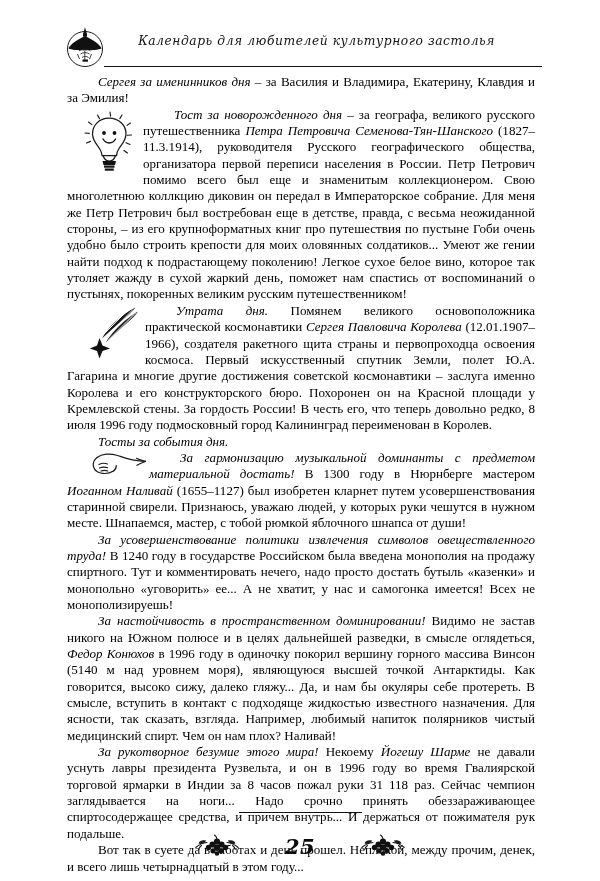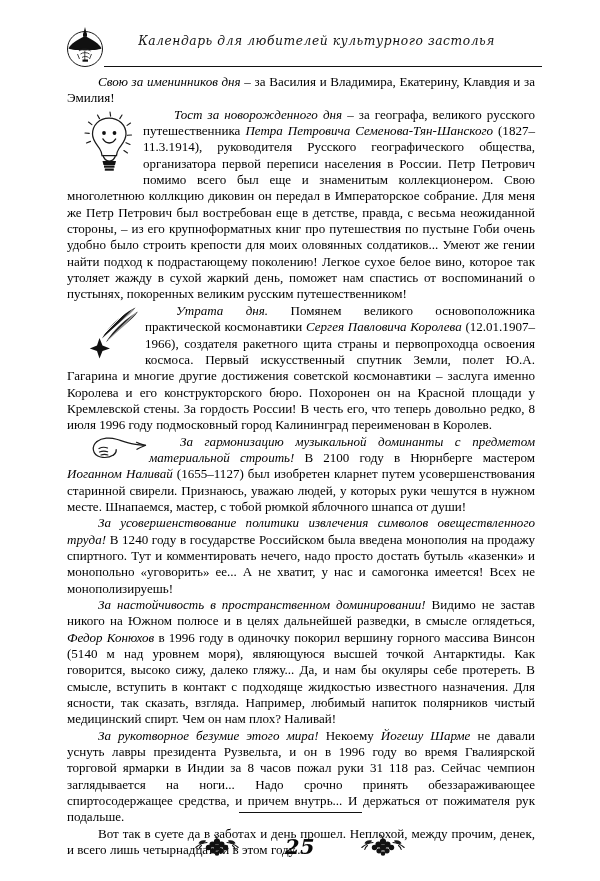--- a/index.html
+++ b/index.html
@@ -165,21 +165,21 @@
       </svg>
     </div>
 
     <div class="head-rule"></div>
 
     <div class="head-title">Календарь для любителей культурного застолья</div>
   </div>
 
   <div class="column">
 
-    <p class="para"><i>Свою за именинников дня</i><span> – за Василия и Владимира, Екатерину, Клавдия и за Эмилия!</span></p>
+    <p class="para"><i>Сергея за именинников дня</i><span> – за Василия и Владимира, Екатерину, Клавдия и за Эмилия!</span></p>
 
     <div class="icon-float icon-bulb">
       <svg viewBox="0 0 64 66" width="64" height="66" aria-hidden="true">
         <g stroke="#1a1a1a" stroke-width="1.25" fill="none" stroke-linecap="round">
           <path d="M30 9 C20 9, 13.5 16.5, 13.5 25 C13.5 31.5, 18 35.5, 20.5 39.5 C22.2 42.2, 23 44.5, 23 46.5
                    L37.5 46.5 C37.5 44.5, 38.3 42.2, 40 39.5 C42.5 35.5, 47 31.5, 47 25 C47 16.5, 40 9, 30 9 Z"></path>
           <path d="M24 46.5 c1 3.5 2.5 5.5 6.3 5.5 c3.8 0 5.3 -2 6.2 -5.5"></path>
         </g>
         <path d="M23.5 52 h13.5 l-1 4 h-11.5 z" fill="#111"></path>
         <path d="M25 56.5 h10.5 v2.2 h-10.5 z" fill="#111"></path>
@@ -214,38 +214,39 @@
         <g stroke="#ffffff" stroke-width="0.9">
           <path d="M44 5.5 L16.5 33.5"></path>
           <path d="M46.5 9 L19.5 36"></path>
           <path d="M41 4 L14 31"></path>
         </g>
         <path d="M10.5 34 L13.5 41.5 L21 44.5 L13.5 47 L10.5 54.5 L8 47 L0.8 44.5 L8 41.5 Z" fill="#111"></path>
       </svg>
     </div>
     <p class="para"><i>Утрата дня.</i><span> Помянем великого основоположника практической космонавтики </span><i>Сергея Павловича Королева</i><span> (12.01.1907–1966), создателя ракетного щита страны и первопроходца освоения космоса. Первый искусственный спутник Земли, полет Ю.А. Гагарина и многие другие достижения советской космонавтики – заслуга именно Королева и его конструкторского бюро. Похоронен он на Красной площади у Кремлевской стены. За гордость России! В честь его, что теперь довольно редко, 8 июля 1996 году подмосковный город Калининград переименован в Королев.</span></p>
 
+    <p class="para"><i>Тосты за события дня.</i></p>
 
     <div class="icon-float icon-hand">
       <svg viewBox="0 0 60 26" width="60" height="26" aria-hidden="true">
         <g fill="none" stroke="#1a1a1a" stroke-width="1.2" stroke-linecap="round" stroke-linejoin="round">
           <path d="M8 5.5 C13 1.8, 21 1.2, 27.5 3.2 C33 4.9, 38.5 7.2, 45 8.2
                    C49.5 8.9, 53.5 9.2, 56.5 9.4"></path>
           <path d="M56.5 9.4 C53.8 10.4, 50.5 11.6, 48 13.3"></path>
           <path d="M56.5 9.4 C53.6 8.6, 50.2 7.8, 47.5 6.3"></path>
           <path d="M8 5.5 C5.2 7.8, 3.8 11, 4.4 14.2 C5 17.6, 7.8 20.2, 11.5 21
                    C16 22, 21 21.2, 24.5 19"></path>
           <path d="M10 12.5 C12.5 11.2, 16 11, 18.5 12"></path>
           <path d="M10.5 16 C13 15, 16.2 14.9, 18.6 15.8"></path>
           <path d="M12 19 C14.2 18.2, 16.8 18.2, 18.8 19"></path>
           <path d="M24.5 19 C26.5 17.5, 27.5 15.5, 27.2 13.5"></path>
         </g>
       </svg>
     </div>
-    <p class="para"><i>За гармонизацию музыкальной доминанты с предметом материальной строить!</i><span> В 2100 году в Нюрнберге мастером </span><i>Иоганном Наливай</i><span> (1655–1127) был изобретен кларнет путем усовершенствования старинной свирели. Признаюсь, уважаю людей, у которых руки чешутся в нужном месте. Шнапаемся, мастер, с тобой рюмкой яблочного шнапса от души!</span></p>
+    <p class="para"><i>За гармонизацию музыкальной доминанты с предметом материальной достать!</i><span> В 1300 году в Нюрнберге мастером </span><i>Иоганном Наливай</i><span> (1655–1127) был изобретен кларнет путем усовершенствования старинной свирели. Признаюсь, уважаю людей, у которых руки чешутся в нужном месте. Шнапаемся, мастер, с тобой рюмкой яблочного шнапса от души!</span></p>
 
     <div class="clearer"></div>
 
     <p class="para"><i>За усовершенствование политики извлечения символов овеществленного труда!</i><span> В 1240 году в государстве Российском была введена монополия на продажу спиртного. Тут и комментировать нечего, надо просто достать бутыль «казенки» и монопольно «уговорить» ее... А не хватит, у нас и самогонка имеется! Всех не монополизируешь!</span></p>
 
     <p class="para"><i>За настойчивость в пространственном доминировании!</i><span> Видимо не застав никого на Южном полюсе и в целях дальнейшей разведки, в смысле оглядеться, </span><i>Федор Конюхов</i><span> в 1996 году в одиночку покорил вершину горного массива Винсон (5140 м над уровнем моря), являющуюся высшей точкой Антарктиды. Как говорится, высоко сижу, далеко гляжу... Да, и нам бы окуляры себе протереть. В смысле, вступить в контакт с подходяще жидкостью известного назначения. Для ясности, так сказать, взгляда. Например, любимый напиток полярников чистый медицинский спирт. Чем он нам плох? Наливай!</span></p>
 
     <p class="para"><i>За рукотворное безумие этого мира!</i><span> Некоему </span><i>Йогешу Шарме</i><span> не давали уснуть лавры президента Рузвельта, и он в 1996 году во время Гвалиярской торговой ярмарки в Индии за 8 часов пожал руки 31 118 раз. Сейчас чемпион заглядывается на ноги... Надо срочно принять обеззараживающее спиртосодержащее средства, и причем внутрь... И держаться от пожимателя рук подальше.</span></p>
 
     <p class="para">Вот так в суете да в заботах и день прошел. Неплохой, между прочим, денек, и всего лишь четырнадцатый в этом году...</p>

